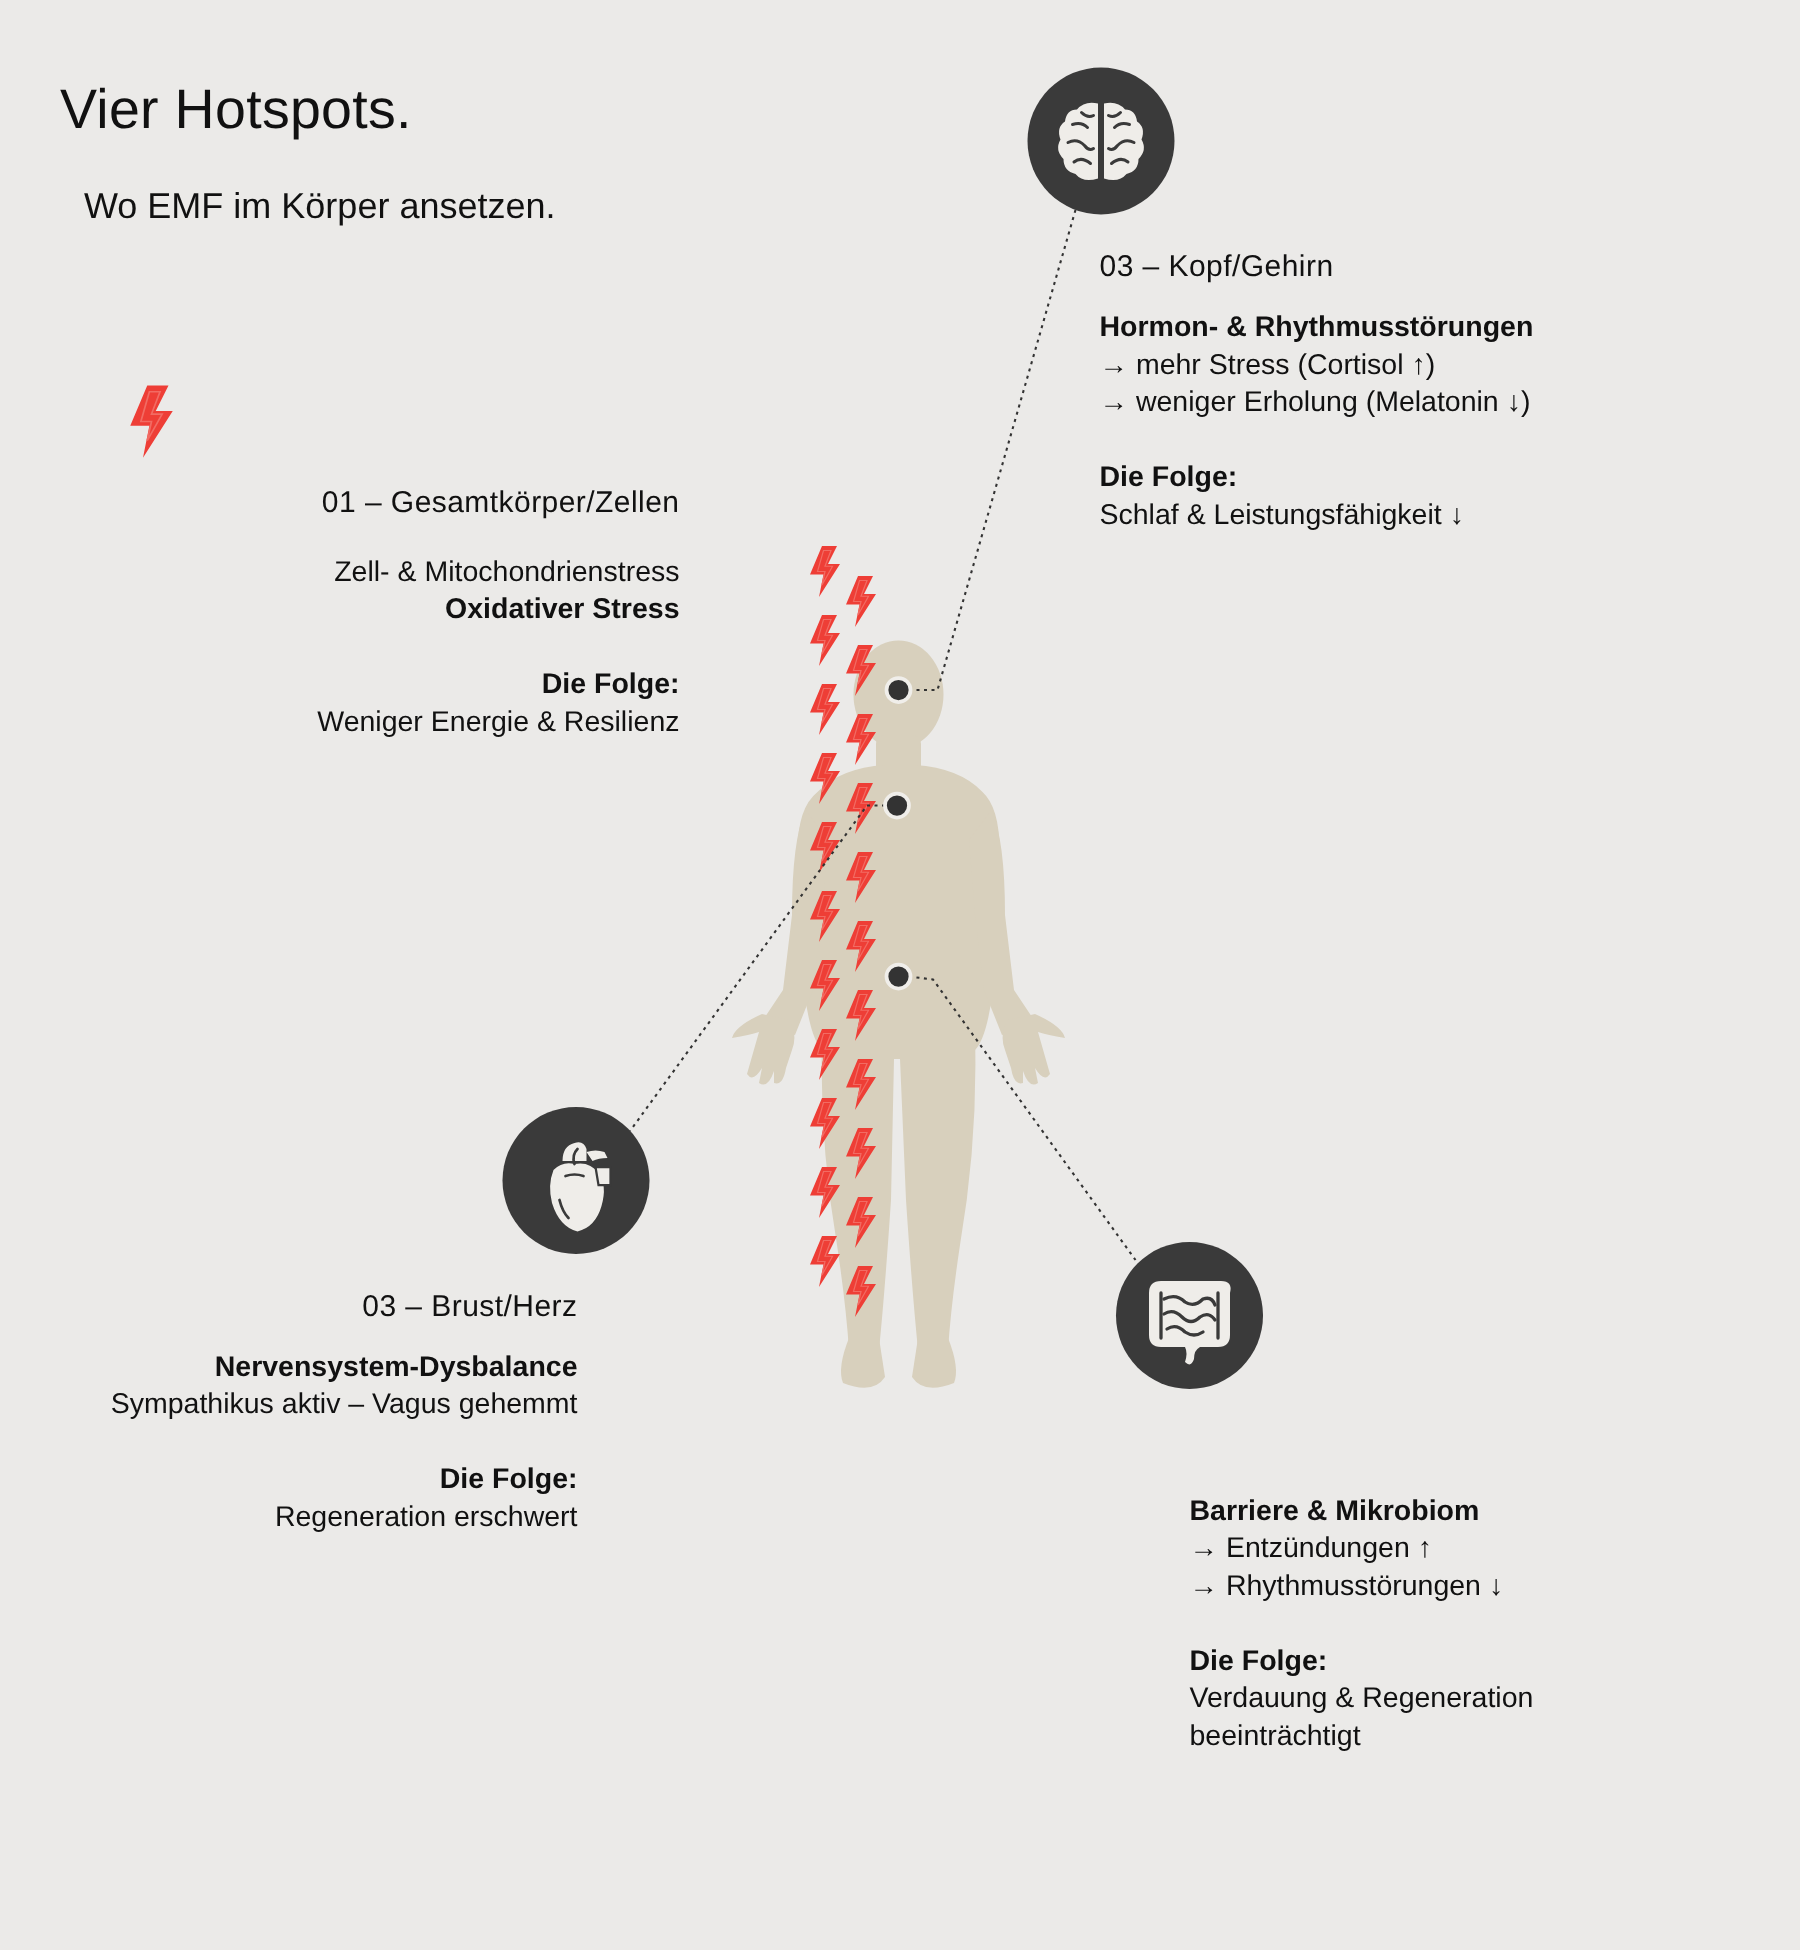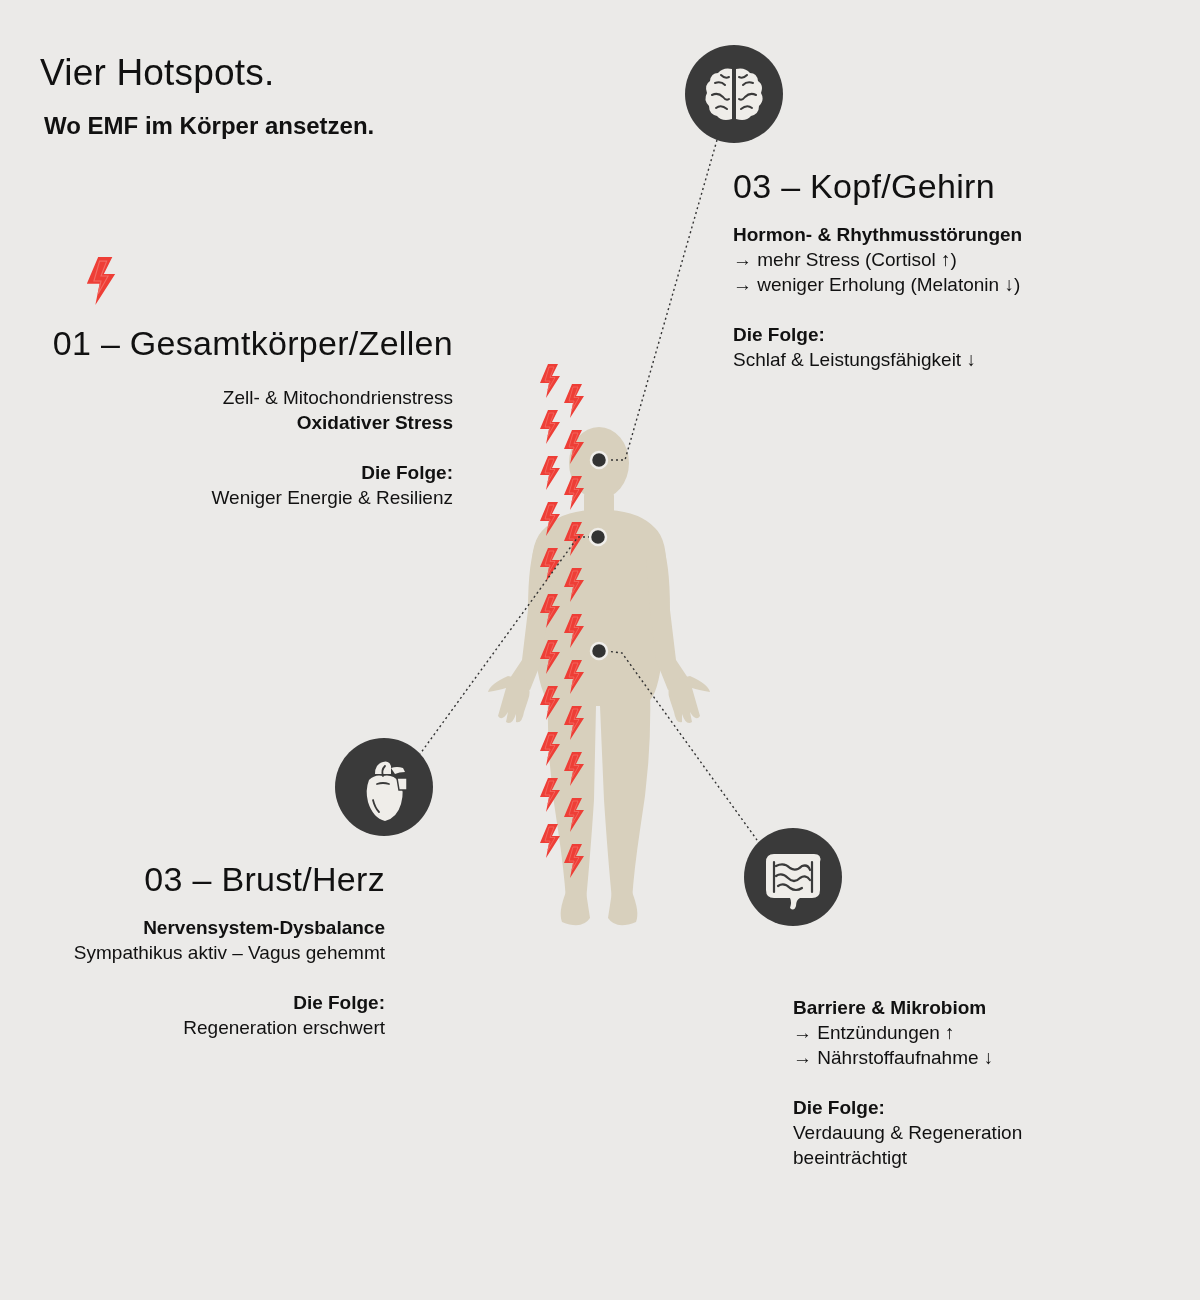--- a/index.html
+++ b/index.html
@@ -6,22 +6,22 @@
   body {
     width: 1200px; height: 1300px;
     background: #ebeae8;
     position: relative;
     overflow: hidden;
     font-family: "Liberation Sans", "DejaVu Sans", sans-serif;
     color: #111111;
   }
   .abs { position: absolute; }
   .title { left: 40px; top: 52px; font-size: 37px; font-weight: 400; letter-spacing: 0.2px; margin: 0; }
-  .subtitle { left: 40px; top: 108px; font-size: 24px; font-weight: 700; margin: 4px; }
-  .hs-heading { font-size: 34px; font-weight: 400; margin: 0; letter-spacing: 0.3px; white-space: nowrap; }
+  .subtitle { left: 40px; top: 108px; font-size: 24px; font-weight: 400; margin: 16px; }
+  .hs-heading { font-size: 20px; font-weight: 400; margin: 0; letter-spacing: 0.3px; white-space: nowrap; }
   .hs-block { font-size: 19px; line-height: 25px; }
   .hs-block .bold { font-weight: 700; }
   .hs-block .line { white-space: nowrap; }
   .gap { height: 25px; }
   .right { text-align: right; }
   .overlay { position: absolute; left: 0; top: 0; width: 1200px; height: 1300px; pointer-events: none; }
   .icon-circle { position: absolute; width: 98px; height: 98px; border-radius: 50%; background: #3a3a3a; }
   .icon-circle svg { position: absolute; left: 0; top: 0; }
 </style>
 </head>
@@ -179,19 +179,19 @@
     <div class="gap"></div>
     <div class="line bold">Die Folge:</div>
     <div class="line">Schlaf &amp; Leistungsfähigkeit ↓</div>
   </div>
 </section>
 
 <section class="abs" style="left:793px; top:954px;">
   <div class="hs-block" style="margin-top:41px;">
     <div class="line bold">Barriere &amp; Mikrobiom</div>
     <div class="line">→ Entzündungen ↑</div>
-    <div class="line">→ Nährstoffaufnahme ↓</div>
+    <div class="line">→ Rhythmusstörungen ↓</div>
     <div class="gap"></div>
     <div class="line bold">Die Folge:</div>
     <div class="line">Verdauung &amp; Regeneration</div>
     <div class="line">beeinträchtigt</div>
   </div>
 </section>
 
 </body></html>

